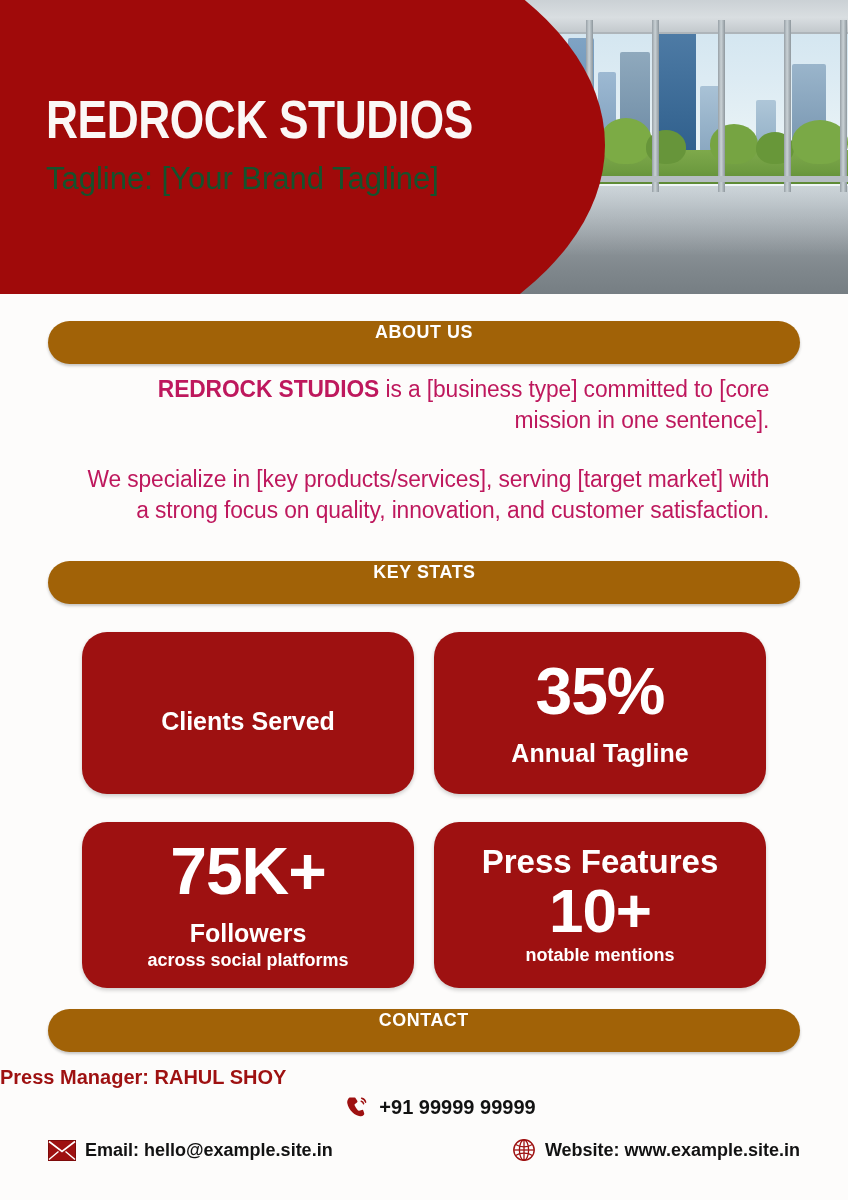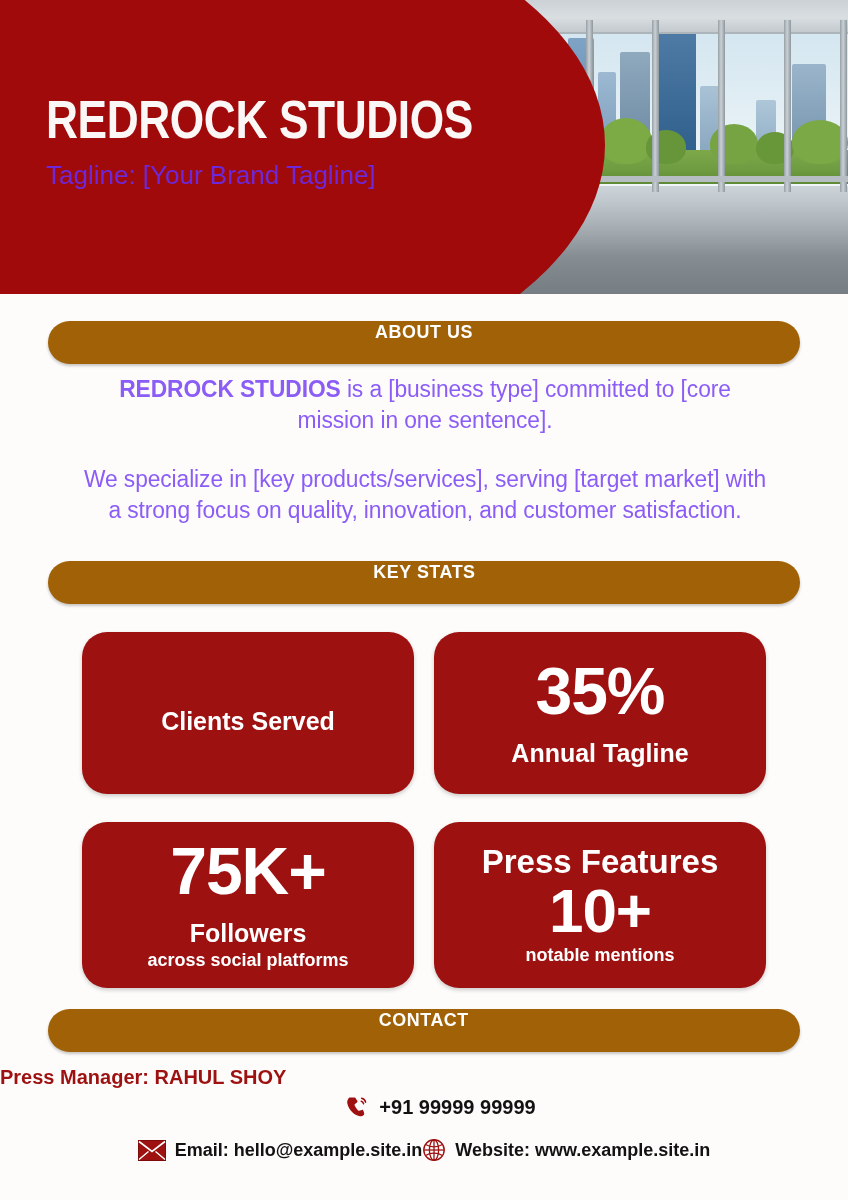--- a/index.html
+++ b/index.html
@@ -68,21 +68,21 @@
     position:absolute; left:46px; top:92px;
     font-size:54px; line-height:1;
     font-weight:bold; color:#fbf7f6;
     letter-spacing:-0.5px;
     transform:scaleX(.82); transform-origin:left center;
     font-family:"Liberation Sans", sans-serif;
     white-space:nowrap;
   }
   .brand-tagline{
     position:absolute; left:46px; top:160px;
-    font-size:26px; line-height:1.2; color:#6d28d9;
+    font-size:31px; line-height:1.2; color:#14532d;
     font-weight:400; white-space:nowrap;
   }
   .meta-row{
     position:absolute; left:46px; top:220px; width:500px;
     display:flex; justify-content:space-between; align-items:center;
   }
   .meta-item{ font-size:16.5px; font-weight:bold; color:#fdfaf9; white-space:nowrap; }
   .meta-item.right{ margin-right:14px; }
 
   
@@ -93,21 +93,21 @@
     box-shadow:0 2px 3px rgba(0,0,0,.22);
   }
   .pill span{
     font-size:19px; font-weight:bold; color:#ffffff;
     letter-spacing:.6px; transform:scaleX(.94);
   }
 
   
   .about-body{
     position:absolute; left:70px; top:374px; width:710px;
-    text-align:center; color:#8b5cf6;
+    text-align:right; color:#be185d;
   }
   .about-p{
     font-size:23.5px; line-height:1.32; letter-spacing:-.1px;
     transform:scaleX(.97); transform-origin:center;
   }
   .about-p.second{ margin-top:28px; }
   .about-p b{ font-weight:bold; }
 
   
   .card{
@@ -141,21 +141,21 @@
     text-align:left; font-size:20px; font-weight:bold; color:#9e1111;
   }
   .phone-row{
     position:absolute; left:0; top:1094px; width:848px;
     display:flex; align-items:center; justify-content:center; gap:9px;padding-left:32px;
   }
   .phone-num{ font-size:20px; font-weight:bold; color:#121212; }
 
   .bottom-row{
     position:absolute; left:48px; top:1138px; width:752px;
-    display:flex; align-items:center; justify-content:center;
+    display:flex; align-items:center; justify-content:space-between;
   }
   .contact-chip{ display:flex; align-items:center; gap:9px; }
   .contact-chip .txt{ font-size:18px; font-weight:bold; color:#121212; white-space:nowrap; }
   .ico{ display:block; flex:0 0 auto; }
 </style>
 </head>
 <body>
 
 <div class="page">
 

